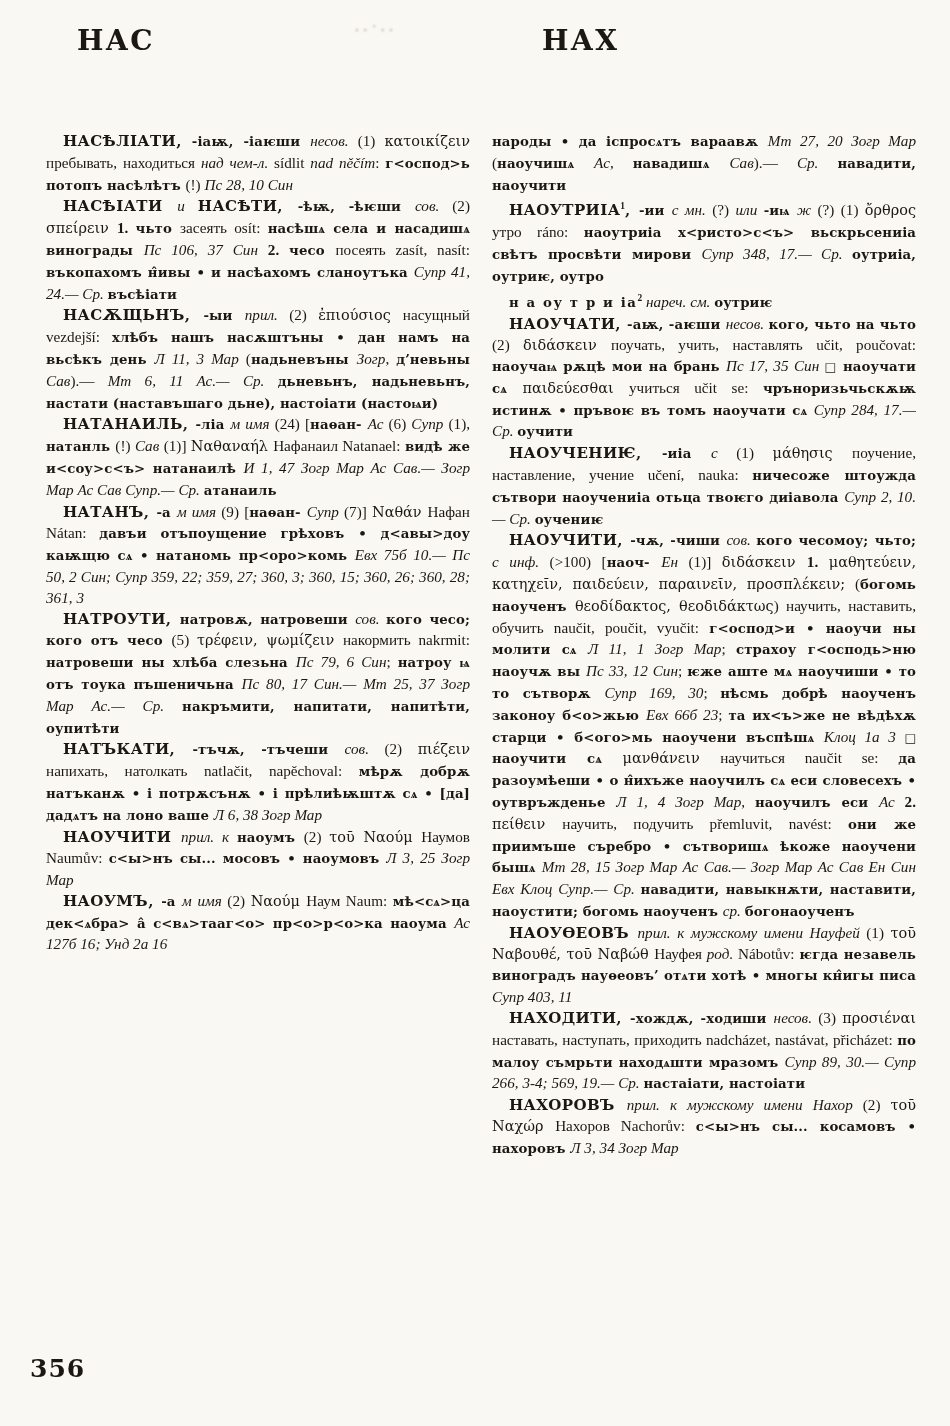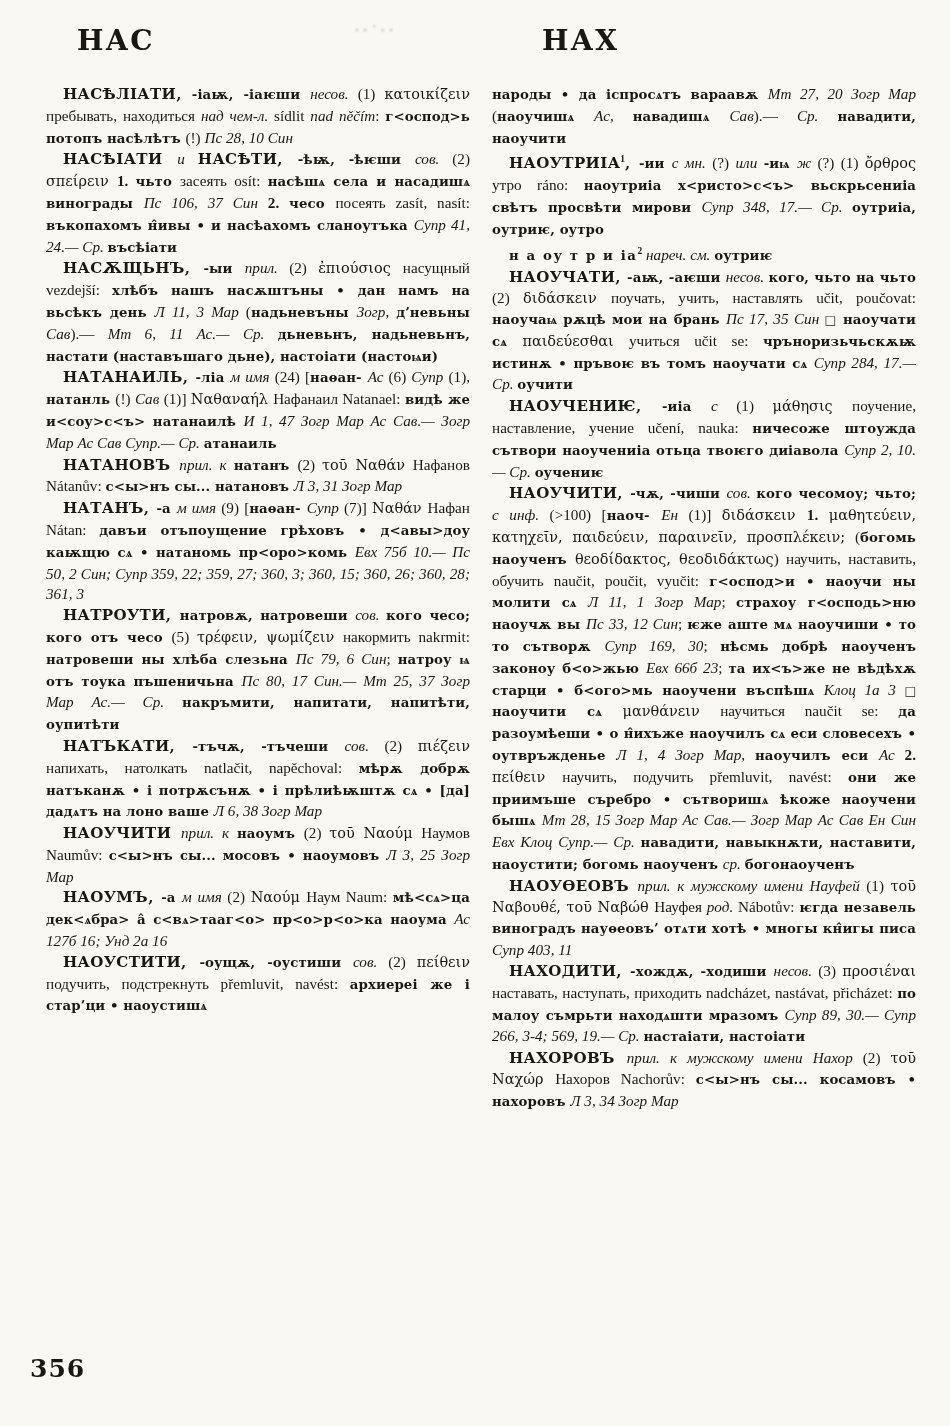--- a/index.html
+++ b/index.html
@@ -50,20 +50,21 @@
     height: 1274px;
     display: flex;
     gap: 22px;
     overflow: hidden;
   }
   .col {
     width: 424px;
     text-align: justify;
     font-size: 15.2px;
     line-height: 20.8px;
+    margin-top: 47px;
   }
   .entry {
     margin: 0;
     text-indent: 17px;
   }
   .entry.cont { text-indent: 0; }
 
   .run-hw  { font-weight: 700; font-size: 0.99em; letter-spacing: 0.4px; font-family: "DejaVu Serif", serif; }
   .run-ocs { font-weight: 700; font-size: 0.875em; letter-spacing: 0.1px; font-family: "DejaVu Serif", serif; }
   .run-sp  { font-weight: 700; font-size: 0.875em; letter-spacing: 1.6px; font-family: "DejaVu Serif", serif; }
@@ -93,27 +94,25 @@
     <span class="stamp">∙·˙∙·</span>
     <span class="rh rh-right">НАХ</span>
   </div>
 
   <div class="columns">
     <div class="col">
       <p class="entry"><span class="run run-hw">НАСѢЛІАТИ,</span><span class="run run-ocs"> -іаѭ, -іаѥши </span><span class="run run-it">несов. </span><span class="run run-n">(1) </span><span class="run run-gr">κατοικίζειν </span><span class="run run-n">пребывать, находиться </span><span class="run run-it">над чем-л. </span><span class="run run-n">sídlit </span><span class="run run-it">nad něčím</span><span class="run run-n">: </span><span class="run run-ocs">г&lt;оспод&gt;ь потопъ насѣлѣтъ </span><span class="run run-n">(!) </span><span class="run run-it">Пс 28, 10 Син</span></p>
       <p class="entry"><span class="run run-hw">НАСѢІАТИ </span><span class="run run-it">и </span><span class="run run-hw">НАСѢТИ, </span><span class="run run-ocs">-ѣѭ, -ѣѥши </span><span class="run run-it">сов. </span><span class="run run-n">(2) </span><span class="run run-gr">σπείρειν </span><span class="run run-bd">1. </span><span class="run run-ocs">чьто </span><span class="run run-n">засеять osít: </span><span class="run run-ocs">насѣшѧ села и насадишѧ винограды </span><span class="run run-it">Пс 106, 37 Син </span><span class="run run-bd">2. </span><span class="run run-ocs">чесо </span><span class="run run-n">посеять zasít, nasít: </span><span class="run run-ocs">въкопахомъ н̂ивы • и насѣахомъ сланоутъка </span><span class="run run-it">Супр 41, 24.— Ср. </span><span class="run run-ocs">въсѣіати</span></p>
       <p class="entry"><span class="run run-hw">НАСѪЩЬНЪ, </span><span class="run run-ocs">-ыи </span><span class="run run-it">прил. </span><span class="run run-n">(2) </span><span class="run run-gr">ἐπιούσιος </span><span class="run run-n">насущный vezdejší: </span><span class="run run-ocs">хлѣбъ нашъ насѫштъны • дан намъ на вьсѣкъ день </span><span class="run run-it">Л 11, 3 Мар </span><span class="run run-n">(</span><span class="run run-ocs">надьневъны </span><span class="run run-it">Зогр</span><span class="run run-n">, </span><span class="run run-ocs">д’невьны </span><span class="run run-it">Сав</span><span class="run run-n">).— </span><span class="run run-it">Мт 6, 11 Ас.— Ср. </span><span class="run run-ocs">дьневьнъ, надьневьнъ, настати (наставъшаго дьне), настоіати (настоѩи)</span></p>
       <p class="entry"><span class="run run-hw">НАТАНАИЛЬ, </span><span class="run run-ocs">-ліа </span><span class="run run-it">м имя </span><span class="run run-n">(24) [</span><span class="run run-ocs">наѳан- </span><span class="run run-it">Ас </span><span class="run run-n">(6) </span><span class="run run-it">Супр </span><span class="run run-n">(1), </span><span class="run run-ocs">натанль </span><span class="run run-n">(!) </span><span class="run run-it">Сав </span><span class="run run-n">(1)] </span><span class="run run-gr">Ναθαναήλ </span><span class="run run-n">Нафанаил Natanael: </span><span class="run run-ocs">видѣ же и&lt;соу&gt;с&lt;ъ&gt; натанаилѣ </span><span class="run run-it">И 1, 47 Зогр Мар Ас Сав.— Зогр Мар Ас Сав Супр.— Ср. </span><span class="run run-ocs">атанаиль</span></p>
-      <p class="entry"><span class="run run-hw">НАТАНОВЪ </span><span class="run run-it">прил. к </span><span class="run run-ocs">натанъ </span><span class="run run-n">(2) </span><span class="run run-gr">τοῦ Ναθάν </span><span class="run run-n">Нафанов Nátanův: </span><span class="run run-ocs">с&lt;ы&gt;нъ сы... натановъ </span><span class="run run-it">Л 3, 31 Зогр Мар</span></p>
       <p class="entry"><span class="run run-hw">НАТАНЪ, </span><span class="run run-ocs">-а </span><span class="run run-it">м имя </span><span class="run run-n">(9) [</span><span class="run run-ocs">наѳан- </span><span class="run run-it">Супр </span><span class="run run-n">(7)] </span><span class="run run-gr">Ναθάν </span><span class="run run-n">Нафан Nátan: </span><span class="run run-ocs">давъи отъпоущение грѣховъ • д&lt;авы&gt;доу каѭщю сѧ • натаномь пр&lt;оро&gt;комь </span><span class="run run-it">Евх 75б 10.— Пс 50, 2 Син; Супр 359, 22; 359, 27; 360, 3; 360, 15; 360, 26; 360, 28; 361, 3</span></p>
       <p class="entry"><span class="run run-hw">НАТРОУТИ, </span><span class="run run-ocs">натровѫ, натровеши </span><span class="run run-it">сов. </span><span class="run run-ocs">кого чесо; кого отъ чесо </span><span class="run run-n">(5) </span><span class="run run-gr">τρέφειν, ψωμίζειν </span><span class="run run-n">накормить nakrmit: </span><span class="run run-ocs">натровеши ны хлѣба слезьна </span><span class="run run-it">Пс 79, 6 Син</span><span class="run run-n">; </span><span class="run run-ocs">натроу ѩ отъ тоука пъшеничьна </span><span class="run run-it">Пс 80, 17 Син.— Мт 25, 37 Зогр Мар Ас.— Ср. </span><span class="run run-ocs">накръмити, напитати, напитѣти, оупитѣти</span></p>
       <p class="entry"><span class="run run-hw">НАТЪКАТИ, </span><span class="run run-ocs">-тъчѫ, -тъчеши </span><span class="run run-it">сов. </span><span class="run run-n">(2) </span><span class="run run-gr">πιέζειν </span><span class="run run-n">напихать, натолкать natlačit, napěchoval: </span><span class="run run-ocs">мѣрѫ добрѫ натъканѫ • і потрѫсънѫ • і прѣлиѣѭштѫ сѧ • [да] дадѧтъ на лоно ваше </span><span class="run run-it">Л 6, 38 Зогр Мар</span></p>
       <p class="entry"><span class="run run-hw">НАОУЧИТИ </span><span class="run run-it">прил. к </span><span class="run run-ocs">наоумъ </span><span class="run run-n">(2) </span><span class="run run-gr">τοῦ Ναούμ </span><span class="run run-n">Наумов Naumův: </span><span class="run run-ocs">с&lt;ы&gt;нъ сы... мосовъ • наоумовъ </span><span class="run run-it">Л 3, 25 Зогр Мар</span></p>
       <p class="entry"><span class="run run-hw">НАОУМЪ, </span><span class="run run-ocs">-а </span><span class="run run-it">м имя </span><span class="run run-n">(2) </span><span class="run run-gr">Ναούμ </span><span class="run run-n">Наум Naum: </span><span class="run run-ocs">мѣ&lt;сѧ&gt;ца дек&lt;ѧбра&gt; а̂ с&lt;вѧ&gt;тааг&lt;о&gt; пр&lt;о&gt;р&lt;о&gt;ка наоума </span><span class="run run-it">Ас 127б 16; Унд 2а 16</span></p>
-      <p class="entry"><span class="run run-hw">НАОУСТИТИ, </span><span class="run run-ocs">-оущѫ, -оустиши </span><span class="run run-it">сов. </span><span class="run run-n">(2) </span><span class="run run-gr">πείθειν </span><span class="run run-n">подучить, подстрекнуть přemluvit, navést: </span><span class="run run-ocs">архиереі же і стар’ци • наоустишѧ</span></p>
     </div>
     <div class="col">
       <p class="entry cont"><span class="run run-ocs">народы • да іспросѧтъ вараавѫ </span><span class="run run-it">Мт 27, 20 Зогр Мар </span><span class="run run-n">(</span><span class="run run-ocs">наоучишѧ </span><span class="run run-it">Ас</span><span class="run run-n">, </span><span class="run run-ocs">навадишѧ </span><span class="run run-it">Сав</span><span class="run run-n">).— </span><span class="run run-it">Ср. </span><span class="run run-ocs">навадити, наоучити</span></p>
       <p class="entry"><span class="run run-hw">НАОУТРИІА</span><span class="run run-sup">1</span><span class="run run-hw">, </span><span class="run run-ocs">-ии </span><span class="run run-it">с мн. </span><span class="run run-n">(?) </span><span class="run run-it">или </span><span class="run run-ocs">-иѩ </span><span class="run run-it">ж </span><span class="run run-n">(?) (1) </span><span class="run run-gr">ὄρθρος </span><span class="run run-n">утро ráno: </span><span class="run run-ocs">наоутриіа х&lt;ристо&gt;с&lt;ъ&gt; вьскрьсениіа свѣтъ просвѣти мирови </span><span class="run run-it">Супр 348, 17.— Ср. </span><span class="run run-ocs">оутриіа, оутриѥ, оутро</span></p>
       <p class="entry"><span class="run run-sp">н а оу т р и іа</span><span class="run run-sup">2</span><span class="run run-n"> </span><span class="run run-it">нареч. см. </span><span class="run run-ocs">оутриѥ</span></p>
       <p class="entry"><span class="run run-hw">НАОУЧАТИ, </span><span class="run run-ocs">-аѭ, -аѥши </span><span class="run run-it">несов. </span><span class="run run-ocs">кого, чьто на чьто </span><span class="run run-n">(2) </span><span class="run run-gr">διδάσκειν </span><span class="run run-n">поучать, учить, наставлять učit, poučovat: </span><span class="run run-ocs">наоучаѩ рѫцѣ мои на брань </span><span class="run run-it">Пс 17, 35 Син </span><span class="run run-sq">□ </span><span class="run run-ocs">наоучати сѧ </span><span class="run run-gr">παιδεύεσθαι </span><span class="run run-n">учиться učit se: </span><span class="run run-ocs">чръноризьчьскѫѭ истинѫ • пръвоѥ въ томъ наоучати сѧ </span><span class="run run-it">Супр 284, 17.— Ср. </span><span class="run run-ocs">оучити</span></p>
       <p class="entry"><span class="run run-hw">НАОУЧЕНИѤ, </span><span class="run run-ocs">-иіа </span><span class="run run-it">с </span><span class="run run-n">(1) </span><span class="run run-gr">μάθησις </span><span class="run run-n">поучение, наставление, учение učení, nauka: </span><span class="run run-ocs">ничесоже штоужда сътвори наоучениіа отьца твоѥго диіавола </span><span class="run run-it">Супр 2, 10.— Ср. </span><span class="run run-ocs">оучениѥ</span></p>
       <p class="entry"><span class="run run-hw">НАОУЧИТИ, </span><span class="run run-ocs">-чѫ, -чиши </span><span class="run run-it">сов. </span><span class="run run-ocs">кого чесомоу; чьто; </span><span class="run run-it">с инф. </span><span class="run run-n">(&gt;100) [</span><span class="run run-ocs">наоч- </span><span class="run run-it">Ен </span><span class="run run-n">(1)] </span><span class="run run-gr">διδάσκειν </span><span class="run run-bd">1. </span><span class="run run-gr">μαθητεύειν, κατηχεῖν, παιδεύειν, παραινεῖν, προσπλέκειν; </span><span class="run run-n">(</span><span class="run run-ocs">богомь наоученъ </span><span class="run run-gr">θεοδίδακτος, θεοδιδάκτως</span><span class="run run-n">) научить, наставить, обучить naučit, poučit, vyučit: </span><span class="run run-ocs">г&lt;оспод&gt;и • наоучи ны молити сѧ </span><span class="run run-it">Л 11, 1 Зогр Мар</span><span class="run run-n">; </span><span class="run run-ocs">страхоу г&lt;осподь&gt;ню наоучѫ вы </span><span class="run run-it">Пс 33, 12 Син</span><span class="run run-n">; </span><span class="run run-ocs">ѥже аште мѧ наоучиши • то то сътворѫ </span><span class="run run-it">Супр 169, 30</span><span class="run run-n">; </span><span class="run run-ocs">нѣсмь добрѣ наоученъ законоу б&lt;о&gt;жью </span><span class="run run-it">Евх 66б 23</span><span class="run run-n">; </span><span class="run run-ocs">та их&lt;ъ&gt;же не вѣдѣхѫ старци • б&lt;ого&gt;мь наоучени въспѣшѧ </span><span class="run run-it">Клоц 1а 3 </span><span class="run run-sq">□ </span><span class="run run-ocs">наоучити сѧ </span><span class="run run-gr">μανθάνειν </span><span class="run run-n">научиться naučit se: </span><span class="run run-ocs">да разоумѣеши • о н̂ихъже наоучилъ сѧ еси словесехъ • оутвръжденье </span><span class="run run-it">Л 1, 4 Зогр Мар</span><span class="run run-n">, </span><span class="run run-ocs">наоучилъ еси </span><span class="run run-it">Ас </span><span class="run run-bd">2. </span><span class="run run-gr">πείθειν </span><span class="run run-n">научить, подучить přemluvit, navést: </span><span class="run run-ocs">они же приимъше съребро • сътворишѧ ѣкоже наоучени бышѧ </span><span class="run run-it">Мт 28, 15 Зогр Мар Ас Сав.— Зогр Мар Ас Сав Ен Син Евх Клоц Супр.— Ср. </span><span class="run run-ocs">навадити, навыкнѫти, наставити, наоустити; богомь наоученъ </span><span class="run run-it">ср. </span><span class="run run-ocs">богонаоученъ</span></p>
       <p class="entry"><span class="run run-hw">НАОУѲЕОВЪ </span><span class="run run-it">прил. к мужскому имени Науфей </span><span class="run run-n">(1) </span><span class="run run-gr">τοῦ Ναβουθέ, τοῦ Ναβώθ </span><span class="run run-n">Науфея </span><span class="run run-it">род. </span><span class="run run-n">Nábotův: </span><span class="run run-ocs">ѥгда незавель виноградъ науѳеовъ’ отѧти хотѣ • многы кн̂игы писа </span><span class="run run-it">Супр 403, 11</span></p>
       <p class="entry"><span class="run run-hw">НАХОДИТИ, </span><span class="run run-ocs">-хождѫ, -ходиши </span><span class="run run-it">несов. </span><span class="run run-n">(3) </span><span class="run run-gr">προσιέναι </span><span class="run run-n">наставать, наступать, приходить nadcházet, nastávat, přicházet: </span><span class="run run-ocs">по малоу съмрьти находѧшти мразомъ </span><span class="run run-it">Супр 89, 30.— Супр 266, 3-4; 569, 19.— Ср. </span><span class="run run-ocs">настаіати, настоіати</span></p>

